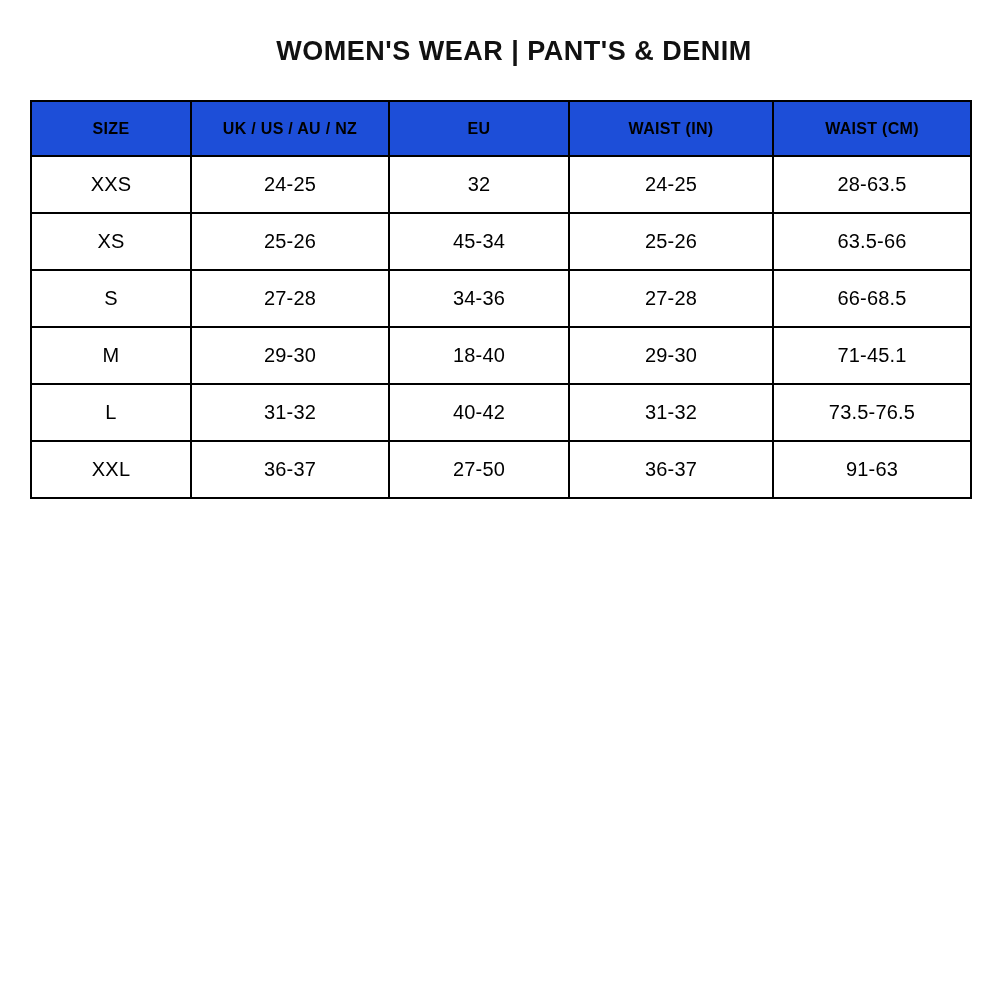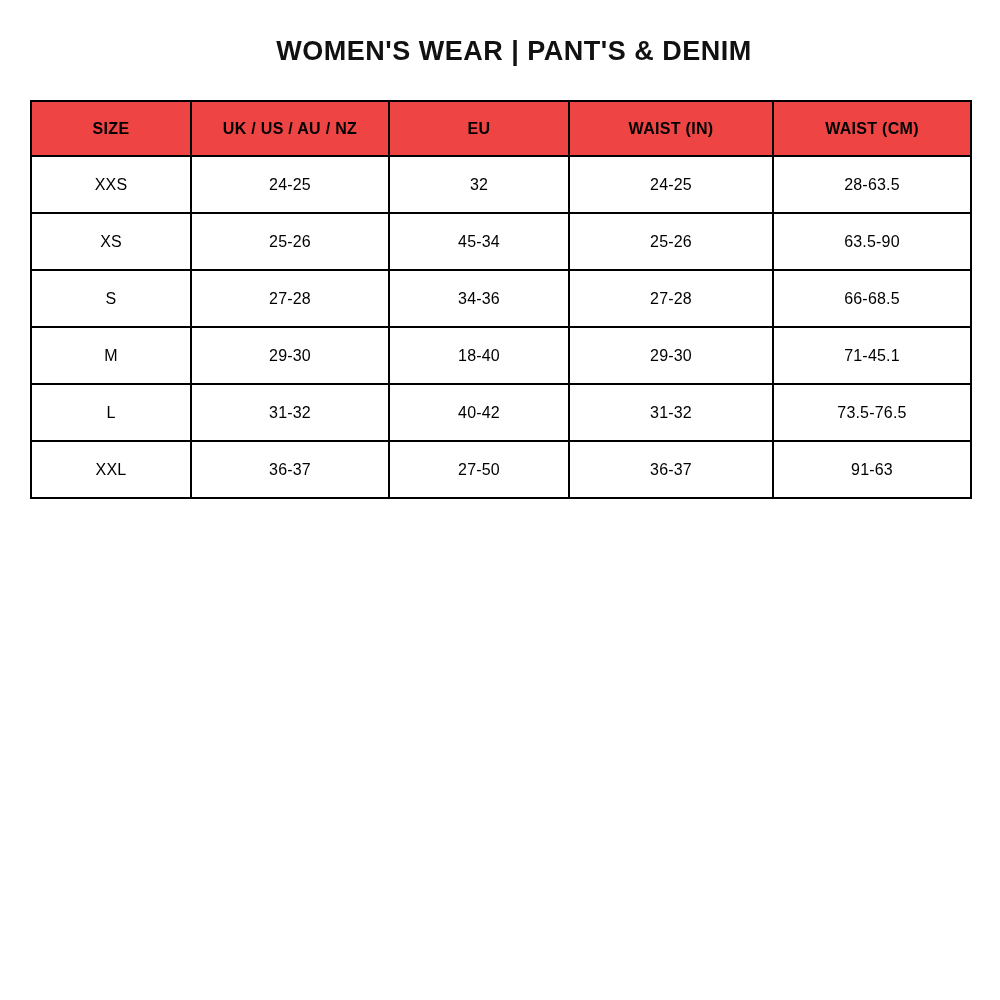--- a/index.html
+++ b/index.html
@@ -40,30 +40,30 @@
     table-layout: fixed;
   }
   table.size-table th,
   table.size-table td {
     border: 2px solid #000000;
     text-align: center;
     vertical-align: middle;
     padding: 0;
   }
   table.size-table th {
-    background: #ef4444;
+    background: #1d4ed8;
     height: 53px;
     font-size: 16px;
     font-weight: 700;
     letter-spacing: 0.3px;
   }
   table.size-table td {
     background: #ffffff;
     height: 55px;
-    font-size: 16px;
+    font-size: 20px;
     font-weight: 400;
     letter-spacing: 0.2px;
   }
   col.c-size  { width: 160px; }
   col.c-uk    { width: 198px; }
   col.c-eu    { width: 180px; }
   col.c-win   { width: 204px; }
   col.c-wcm   { width: 198px; }
 </style>
 </head>
@@ -97,21 +97,21 @@
             <td>24-25</td>
             <td>32</td>
             <td>24-25</td>
             <td>28-63.5</td>
           </tr>
           <tr>
             <td>XS</td>
             <td>25-26</td>
             <td>45-34</td>
             <td>25-26</td>
-            <td>63.5-90</td>
+            <td>63.5-66</td>
           </tr>
           <tr>
             <td>S</td>
             <td>27-28</td>
             <td>34-36</td>
             <td>27-28</td>
             <td>66-68.5</td>
           </tr>
           <tr>
             <td>M</td>

